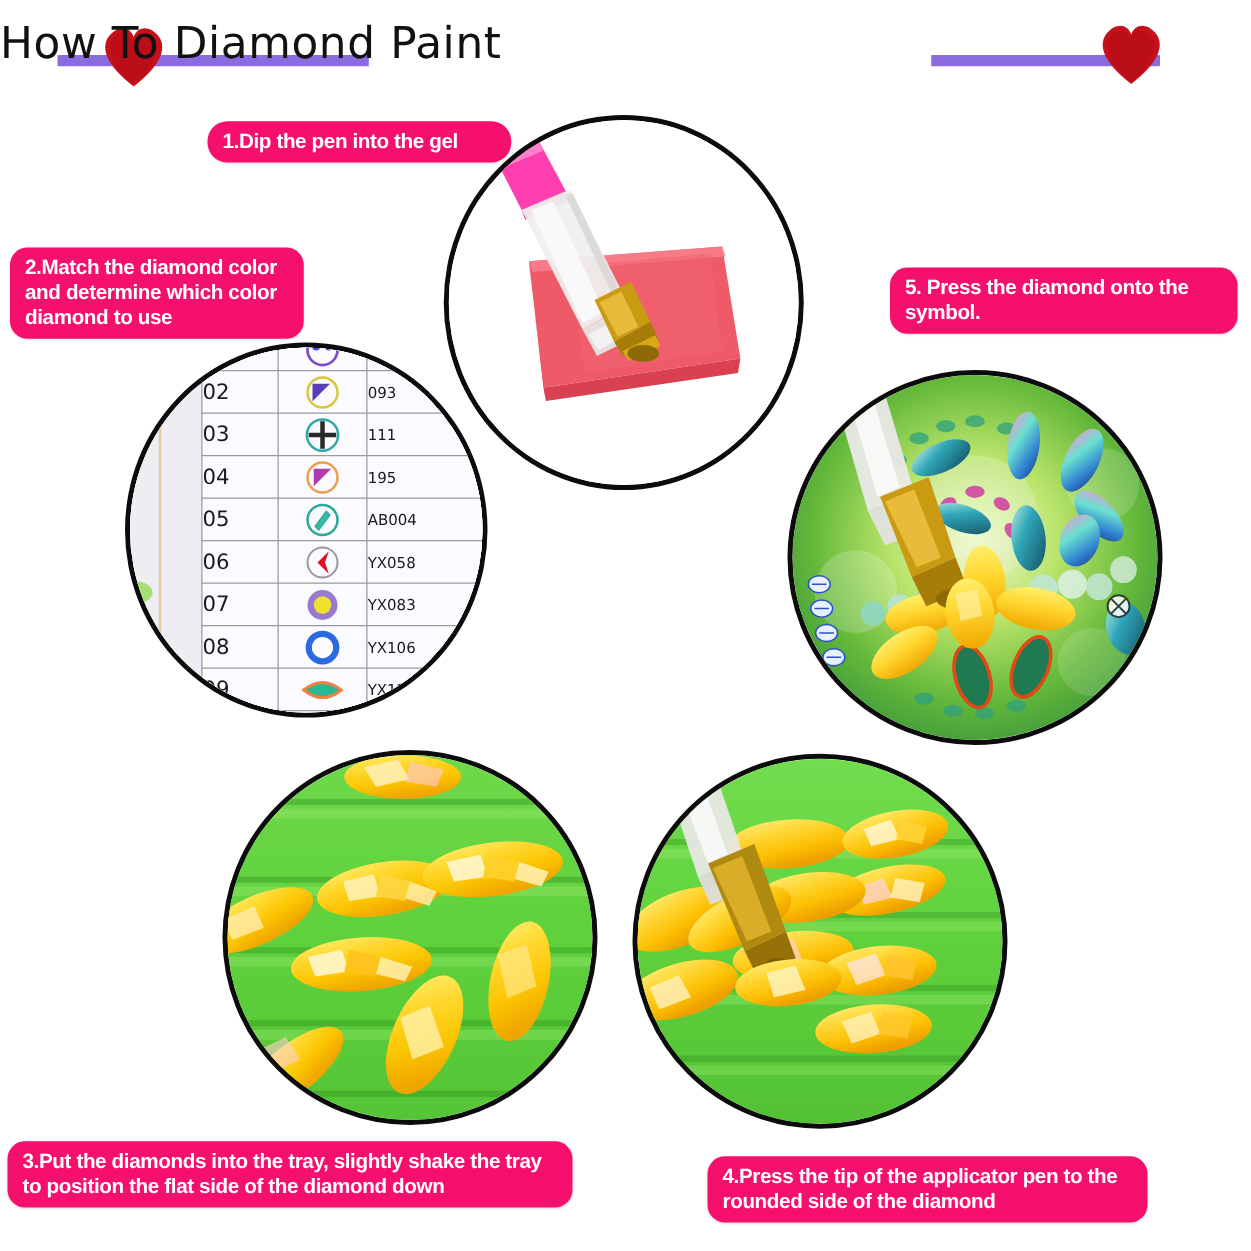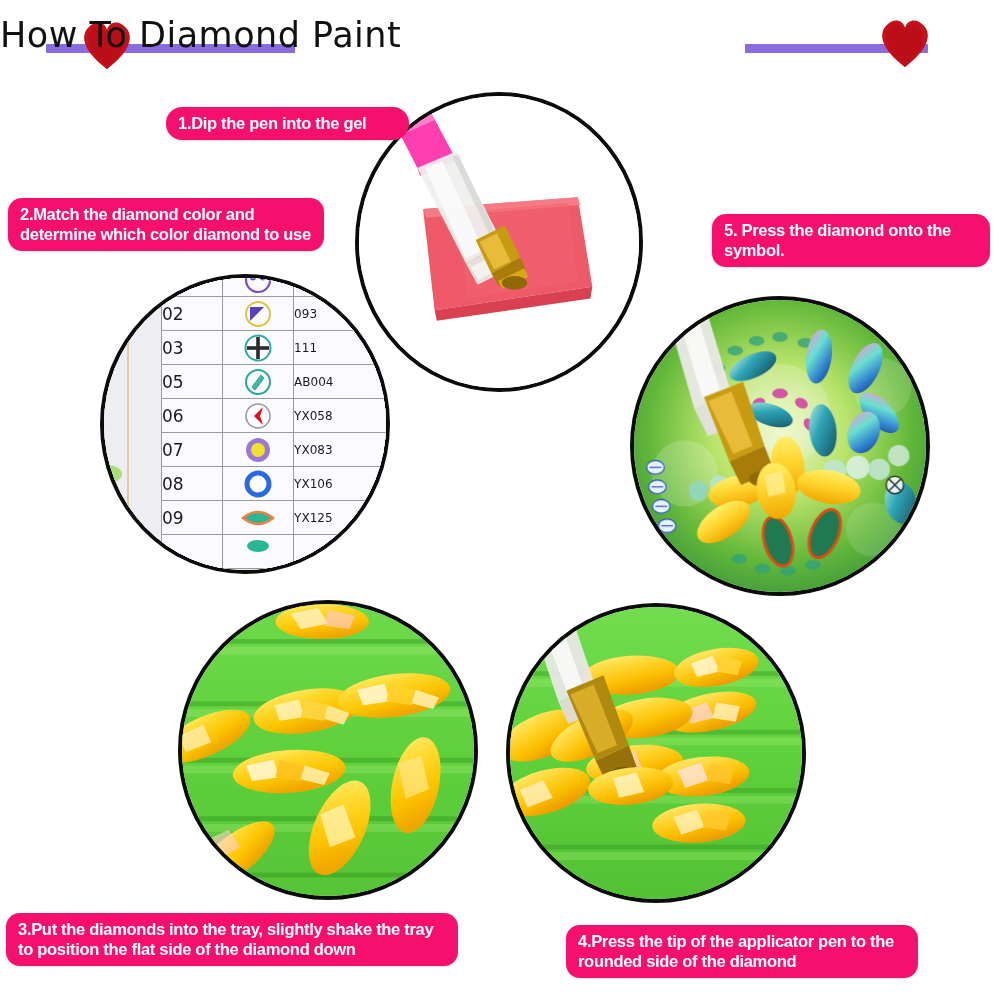--- a/index.html
+++ b/index.html
@@ -40,22 +40,22 @@
     font-family:"Liberation Sans", sans-serif;
     font-weight:bold;
     font-size:16.5px;
     line-height:20px;
     padding:6px 12px 7px 12px;
     box-sizing:border-box;
     letter-spacing:-0.3px;
     z-index:30;
     box-shadow:0 1px 2px rgba(0,0,0,.12);
   }
-  #label-1{left:166px;top:107px;width:243px;border-radius:16px;}
-  #label-2{left:8px;top:198px;width:316px;}
+  #label-1{left:166px;top:97px;width:243px;border-radius:16px;}
+  #label-2{left:8px;top:198px;width:235px;}
   #label-5{left:712px;top:214px;width:278px;}
   #label-3{left:6px;top:913px;width:452px;}
   #label-4{left:566px;top:925px;width:352px;}
 
   
   .photo{
     position:absolute;border-radius:50%;
     border:4px solid #0c0c0c;
     overflow:hidden;
     box-sizing:border-box;
@@ -203,20 +203,30 @@
           <tr>
             <td class="c-no">03</td>
             <td class="c-sym">
               <svg class="sym" width="30" height="30" viewBox="0 0 30 30">
                 <circle cx="15" cy="15" r="12.5" fill="none" stroke="#2fa8a8" stroke-width="2"></circle>
                 <rect x="13.2" y="4" width="3.6" height="22" fill="#2a2a2a"></rect>
                 <rect x="4" y="13.2" width="22" height="3.6" fill="#2a2a2a"></rect>
               </svg>
             </td>
             <td class="c-code">111</td>
+          </tr>
+          <tr>
+            <td class="c-no">04</td>
+            <td class="c-sym">
+              <svg class="sym" width="30" height="30" viewBox="0 0 30 30">
+                <circle cx="15" cy="15" r="12" fill="none" stroke="#e8a050" stroke-width="2"></circle>
+                <path d="M8 8 L22 8 L8 22 Z" fill="#b03ab0"></path>
+              </svg>
+            </td>
+            <td class="c-code">195</td>
           </tr>
           <tr>
             <td class="c-no">05</td>
             <td class="c-sym">
               <svg class="sym" width="30" height="30" viewBox="0 0 30 30">
                 <circle cx="15" cy="15" r="12" fill="none" stroke="#2aa898" stroke-width="2"></circle>
                 <path d="M9 20 L18 8 L21 11 L12 23 Z" fill="#3ab8a8" stroke="#2aa898" stroke-width="1"></path>
               </svg>
             </td>
             <td class="c-code">AB004</td>

